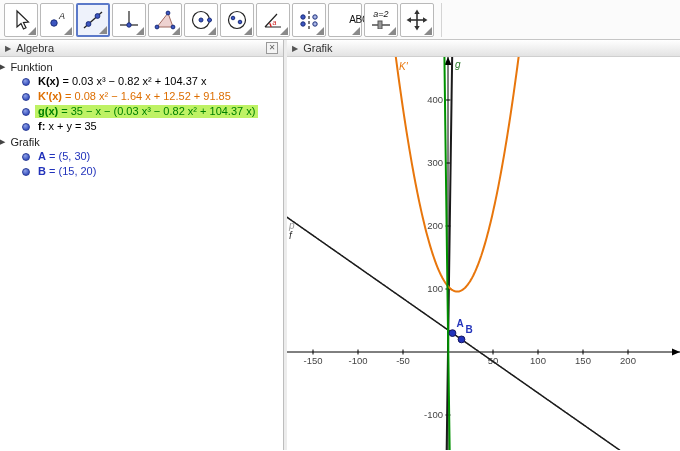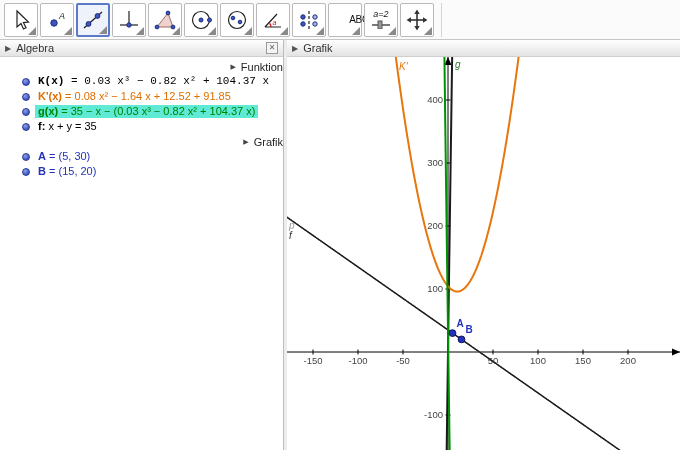--- a/index.html
+++ b/index.html
@@ -34,30 +34,30 @@
                   font-size:11px; color:#333; padding:0 5px; flex:none; }
   .ph-tri { font-size:8px; color:#555; margin-right:5px; }
   .ph-spacer { flex:1; }
   .ph-close { width:12px; height:12px; border:1px solid #999; color:#666;
               font-size:8px; line-height:10px; text-align:center; background:#f4f4f4;
               cursor:pointer; }
 
   
   #algebra-body { flex:1; overflow:hidden; padding-top:2px; }
   .agroup { height:15px; display:flex; align-items:center; 
-            font-size:11px; color:#222;justify-content:flex-end; }
+            font-size:11px; color:#222; }
   .agroup .tri { font-size:7px; color:#444; margin-right:5px; }
   .arow { height:15px; display:flex; align-items:center; padding-left:22px;
           font-size:11px; white-space:nowrap; cursor:pointer; }
   .bullet { width:8px; height:8px; border-radius:50%; flex:none; margin-right:5px;
             background:radial-gradient(circle at 35% 30%, #8fa2e8, #3c55c0 70%);
             border:1px solid #2a3c97; }
   .expr { padding:0 3px; line-height:13px; }
   .expr b { font-weight:bold; }
-  .expr.sel { background:#5eead4; }
+  .expr.sel { background:#bef264; }
 
   
   #canvas { position:relative; flex:1; background:#fff; overflow:hidden; }
   #gsvg { position:absolute; top:0; left:0; }
 </style>
 </head>
 <body>
 
 <div id="app">
 
@@ -155,21 +155,21 @@
         <span class="ph-spacer"></span>
         <span class="ph-close">✕</span>
       </div>
       <div id="algebra-body">
           <div class="agroup">
             <span class="tri">▶</span>
             <span>Funktion</span>
           </div>
           <div class="arow">
             <span class="bullet"></span>
-            <span class="expr" style="color: rgb(0, 0, 0); font-family: Liberation Mono, monospace;"><b>K(x)</b><span> = 0.03 x³ − 0.82 x² + 104.37 x</span></span>
+            <span class="expr" style="color: rgb(0, 0, 0);"><b>K(x)</b><span> = 0.03 x³ − 0.82 x² + 104.37 x</span></span>
           </div>
           <div class="arow">
             <span class="bullet"></span>
             <span class="expr" style="color: rgb(221, 110, 0);"><b>K'(x)</b><span> = 0.08 x² − 1.64 x + 12.52 + 91.85</span></span>
           </div>
           <div class="arow">
             <span class="bullet"></span>
             <span class="expr sel" style="color: rgb(0, 128, 0);"><b>g(x)</b><span> = 35 − x − (0.03 x³ − 0.82 x² + 104.37 x)</span></span>
           </div>
           <div class="arow">

